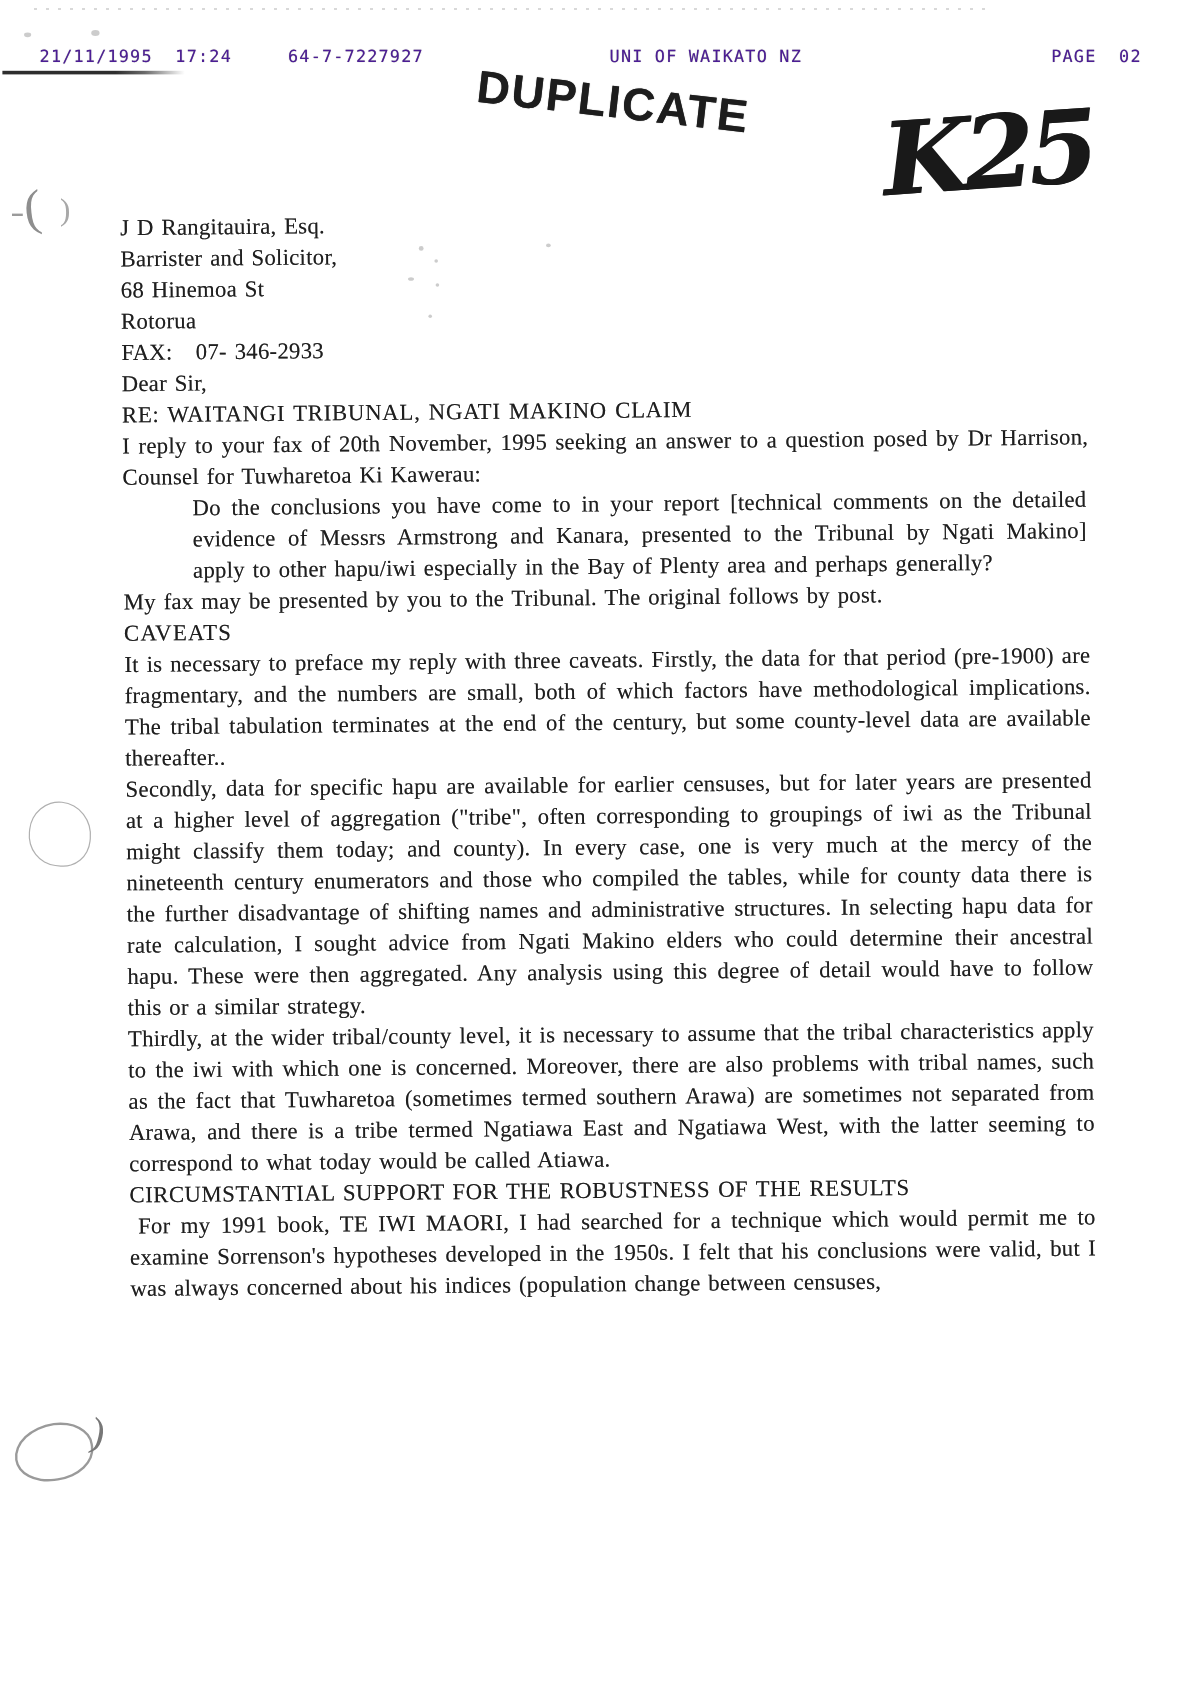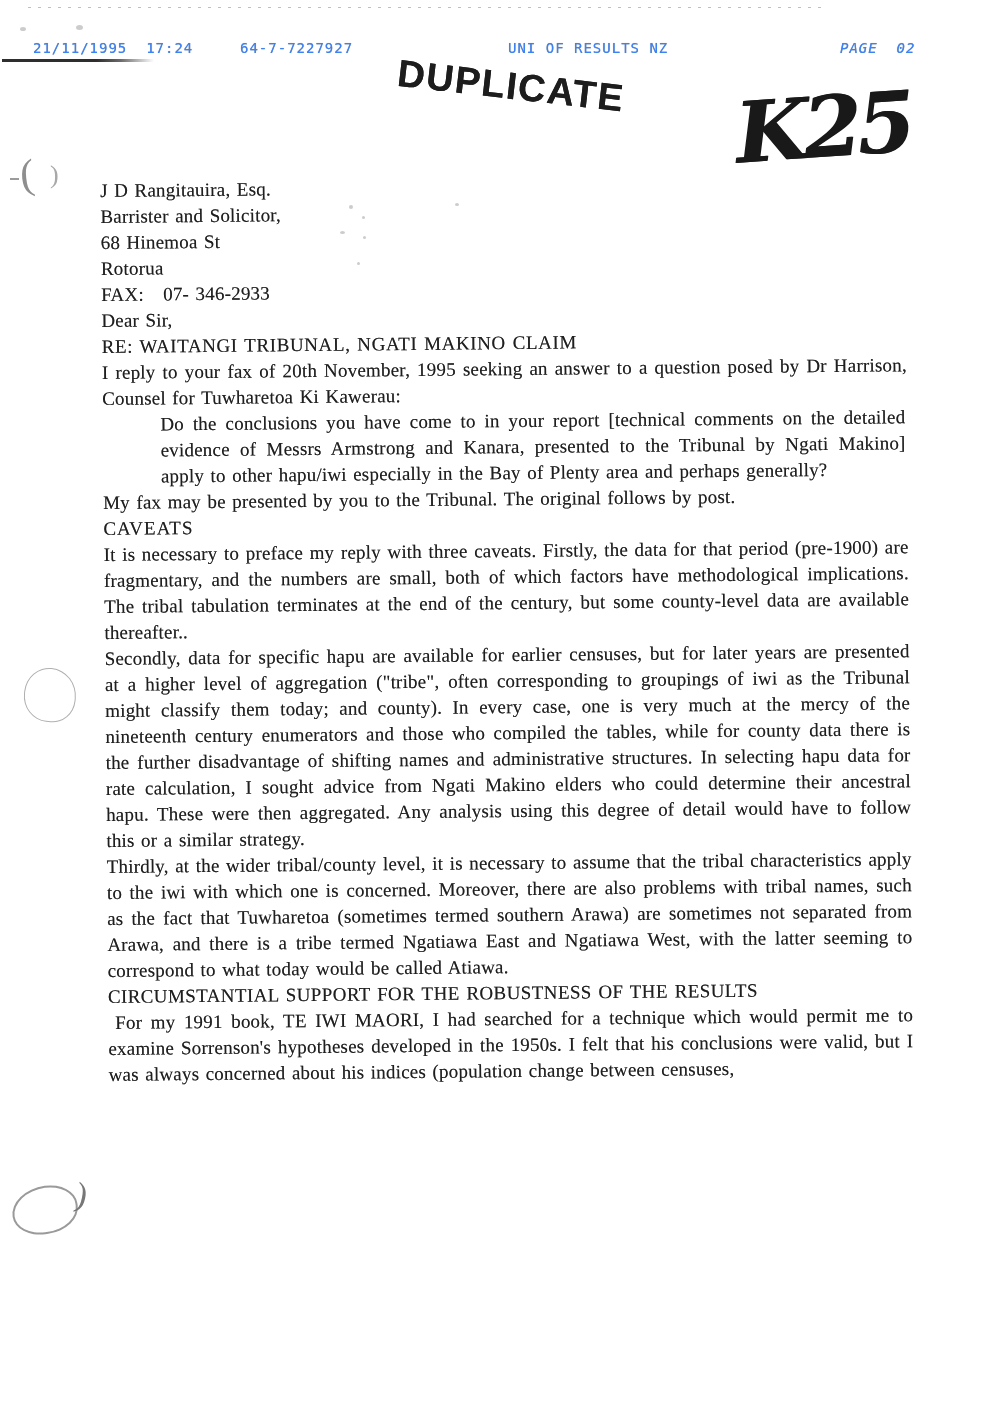--- a/index.html
+++ b/index.html
@@ -5,27 +5,27 @@
   html,body{margin:0;padding:0;background:#e8e8e8;}
   .page{
     position:relative; width:1000px; height:1414px; margin:0 auto;
     background:#ffffff; overflow:hidden;
     font-family:"Liberation Serif", serif; color:#1f1f1f;
   }
   
   .fax-header span{
     position:absolute; top:40px;
     font-family:"DejaVu Sans Mono", monospace;
-    font-size:14px; color:#3b82f6; letter-spacing:1px;
+    font-size:14px; color:#4c1d95; letter-spacing:1px;
     white-space:pre; text-shadow:0 0 0.7px #8a8a8a;
   }
   .fh-datetime{left:33px;}
   .fh-faxnum{left:240px;}
   .fh-sender{left:508px;}
-  .fh-page{left:840px;font-style:italic;}
+  .fh-page{left:876px;}
   .top-dotted-line{
     position:absolute; left:28px; top:7px; width:800px; height:1px;
     background:repeating-linear-gradient(90deg,#9d9d9d 0 3px, transparent 3px 10px);
     opacity:.65;
   }
   .date-underline{
     position:absolute; left:2px; top:59px; width:152px; height:3px;
     background:linear-gradient(90deg,#2e2e2e 0 62%, #6a6a6a 78%, transparent 100%);
   }
   .speck{position:absolute; background:#8f8f8f; border-radius:50%; opacity:.45;}
@@ -95,21 +95,21 @@
 <div class="page">
 
   <div class="top-dotted-line"></div>
   <div class="date-underline"></div>
   <div class="speck" style="left:20px;top:27px;width:6px;height:4px;"></div>
   <div class="speck" style="left:76px;top:25px;width:7px;height:5px;"></div>
 
   <div class="fax-header">
     <span class="fh-datetime">21/11/1995  17:24</span>
     <span class="fh-faxnum">64-7-7227927</span>
-    <span class="fh-sender">UNI OF RESULTS NZ</span>
+    <span class="fh-sender">UNI OF WAIKATO NZ</span>
     <span class="fh-page">PAGE  02</span>
   </div>
 
   <div class="stamp-duplicate">DUPLICATE</div>
   <div class="k25">K25</div>
 
   <div class="margin-dash"></div>
   <div class="margin-paren-open">(</div>
   <div class="margin-paren-close">)</div>
   <div class="margin-circle-mid"></div>

